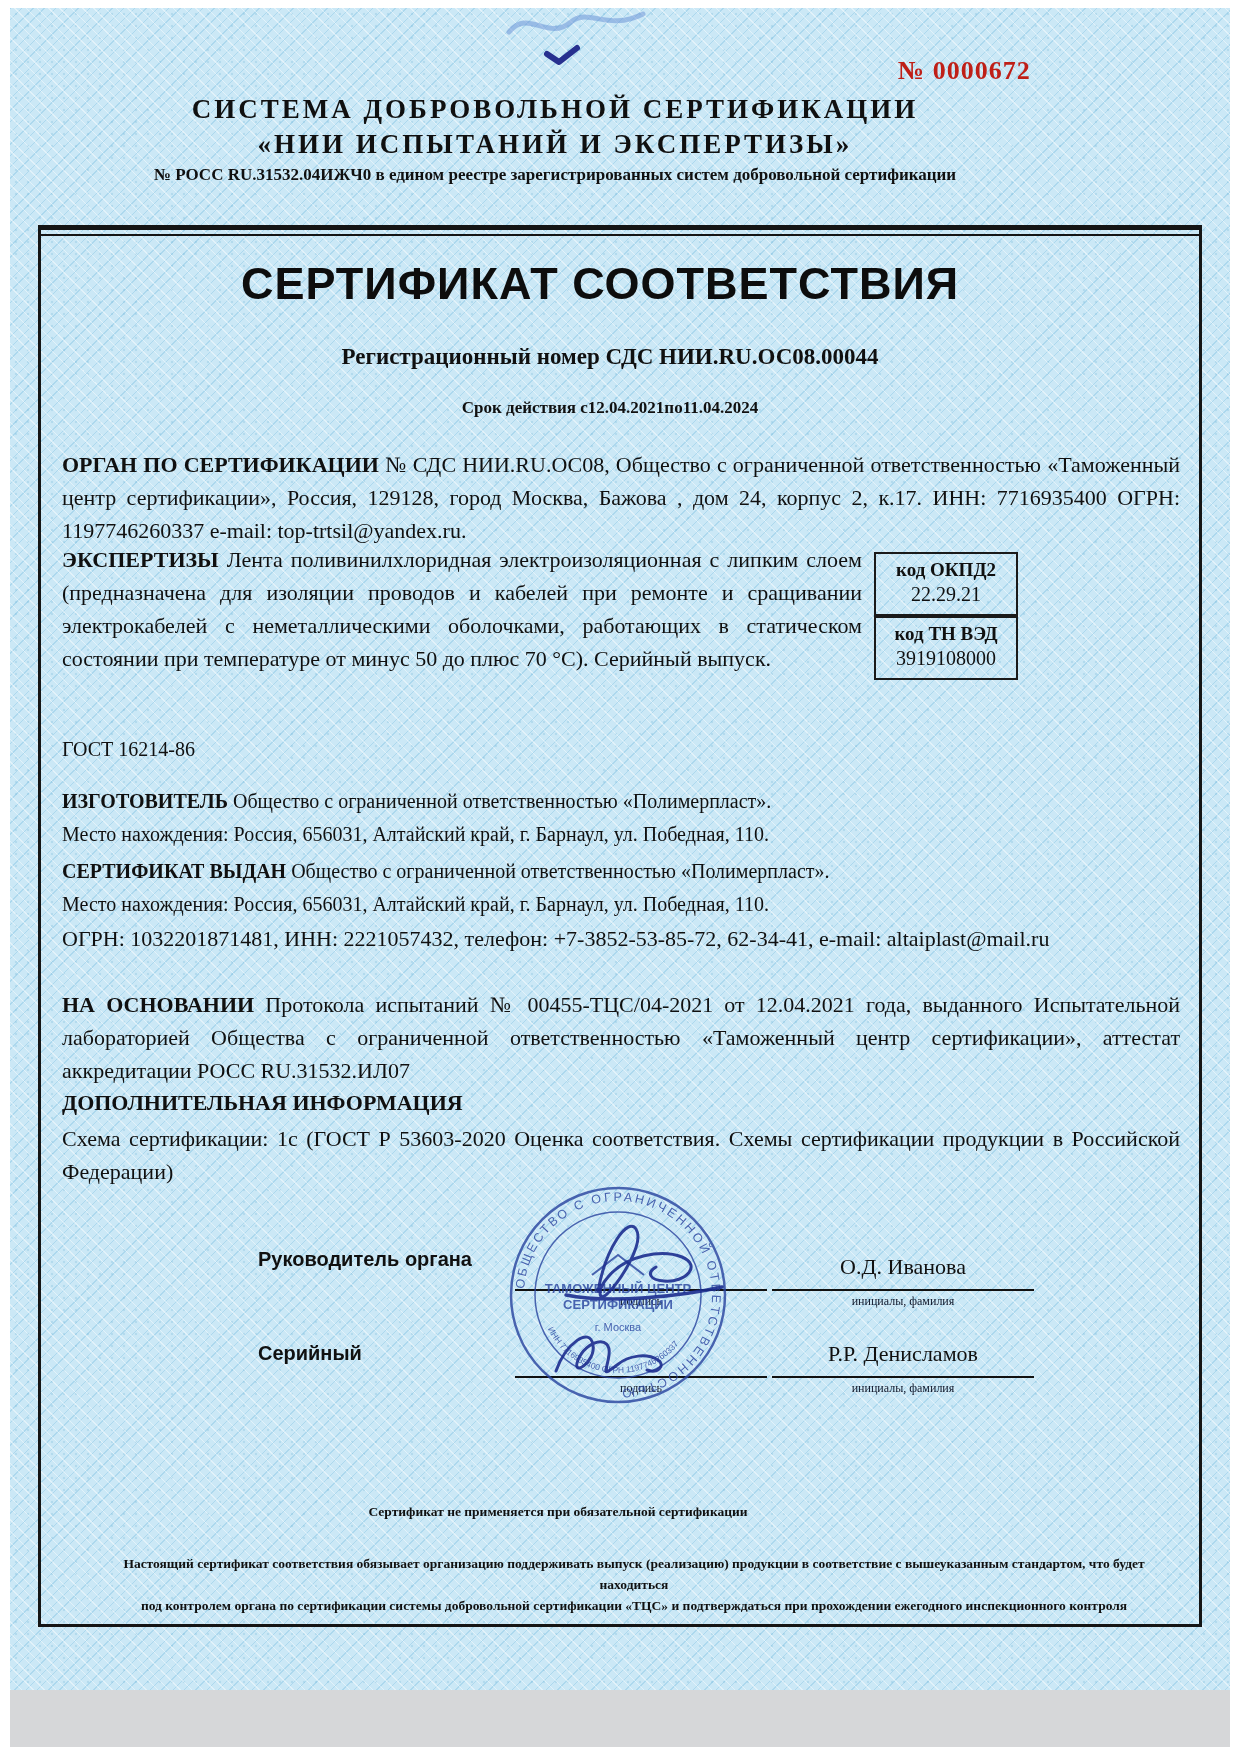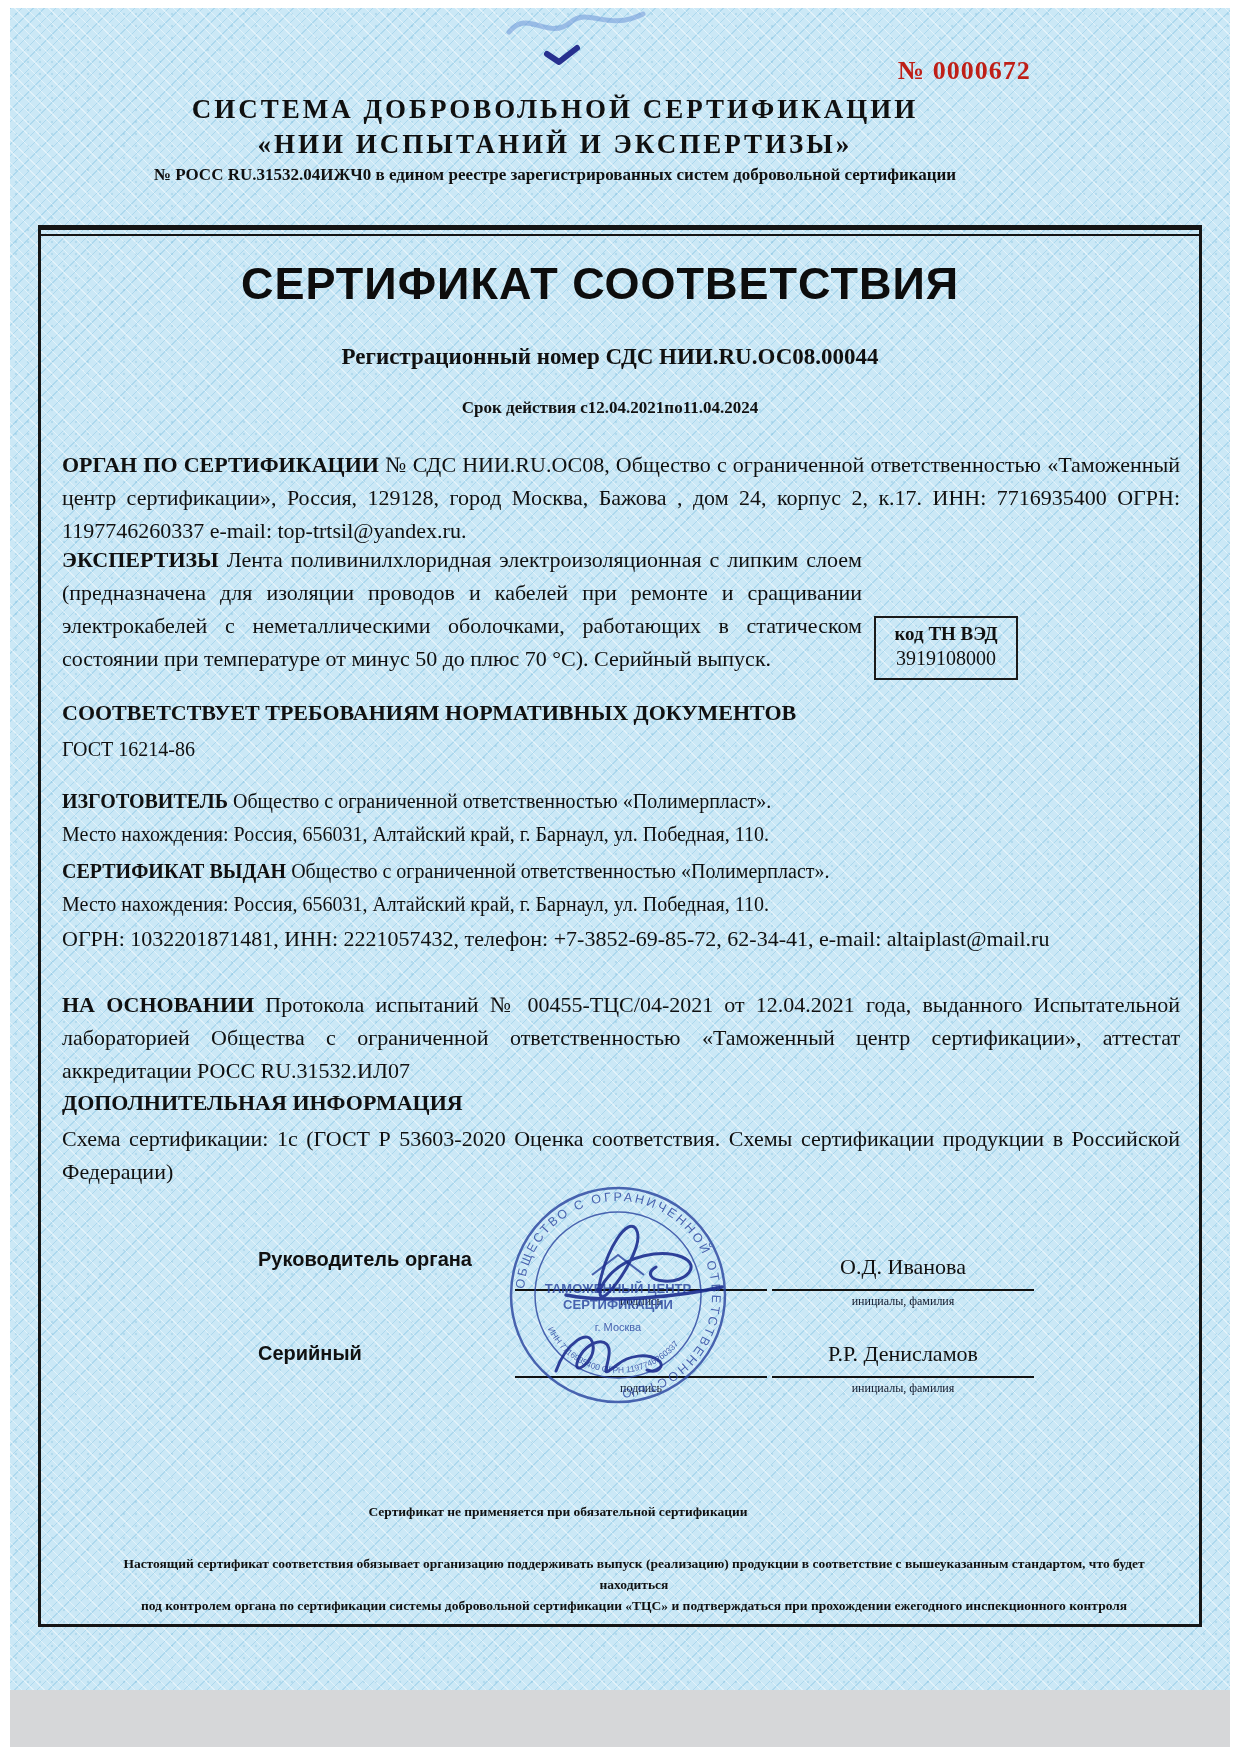--- a/index.html
+++ b/index.html
@@ -129,40 +129,43 @@
   <p class="para p-body">
     <span class="lead">ОРГАН ПО СЕРТИФИКАЦИИ</span>
     <span>№ СДС НИИ.RU.ОС08, Общество с ограниченной ответственностью «Таможенный центр сертификации», Россия, 129128, город Москва, Бажова , дом 24, корпус 2, к.17. ИНН: 7716935400 ОГРН: 1197746260337 e-mail: top-trtsil@yandex.ru.</span>
   </p>
 
   <p class="para p-product">
     <span class="lead">ЭКСПЕРТИЗЫ</span>
     <span>Лента поливинилхлоридная электроизоляционная с липким слоем (предназначена для изоляции проводов и кабелей при ремонте и сращивании электрокабелей с неметаллическими оболочками, работающих в статическом состоянии при температуре от минус 50 до плюс 70 °С). Серийный выпуск.</span>
   </p>
 
+  <div class="code-box box-okpd2">
+    <div class="code-label">код ОКПД2</div>
+    <div class="code-value">22.29.21</div>
+  </div>
   <div class="code-box box-tnved">
     <div class="code-label">код ТН ВЭД</div>
     <div class="code-value">3919108000</div>
   </div>
 
-  <div class="sec-head h-compliance">СООТВЕТСТВУЕТ ТРЕБОВАНИЯМ НОРМАТИВНЫХ ДОКУМЕНТОВ</div>
   <div class="para-line t-gost">ГОСТ 16214-86</div>
 
   <div class="para-line m-line1">
     <span class="lead">ИЗГОТОВИТЕЛЬ</span>
     <span>Общество с ограниченной ответственностью «Полимерпласт».</span>
   </div>
   <div class="para-line m-line2">Место нахождения: Россия, 656031, Алтайский край, г. Барнаул, ул. Победная, 110.</div>
 
   <div class="para-line i-line1">
     <span class="lead">СЕРТИФИКАТ ВЫДАН</span>
     <span>Общество с ограниченной ответственностью «Полимерпласт».</span>
   </div>
   <div class="para-line i-line2">Место нахождения: Россия, 656031, Алтайский край, г. Барнаул, ул. Победная, 110.</div>
-  <p class="para p-details">ОГРН: 1032201871481, ИНН: 2221057432, телефон: +7-3852-69-85-72, 62-34-41, e-mail: altaiplast@mail.ru</p>
+  <p class="para p-details">ОГРН: 1032201871481, ИНН: 2221057432, телефон: +7-3852-53-85-72, 62-34-41, e-mail: altaiplast@mail.ru</p>
 
   <p class="para p-basis">
     <span class="lead">НА ОСНОВАНИИ</span>
     <span>Протокола испытаний № 00455-ТЦС/04-2021 от 12.04.2021 года, выданного Испытательной лабораторией Общества с ограниченной ответственностью «Таможенный центр сертификации», аттестат аккредитации РОСС RU.31532.ИЛ07</span>
   </p>
 
   <div class="sec-head h-additional">ДОПОЛНИТЕЛЬНАЯ ИНФОРМАЦИЯ</div>
   <p class="para p-additional">Схема сертификации: 1с (ГОСТ Р 53603-2020 Оценка соответствия. Схемы сертификации продукции в Российской Федерации)</p>
 
   <div class="sig-role role-head">Руководитель органа</div>

